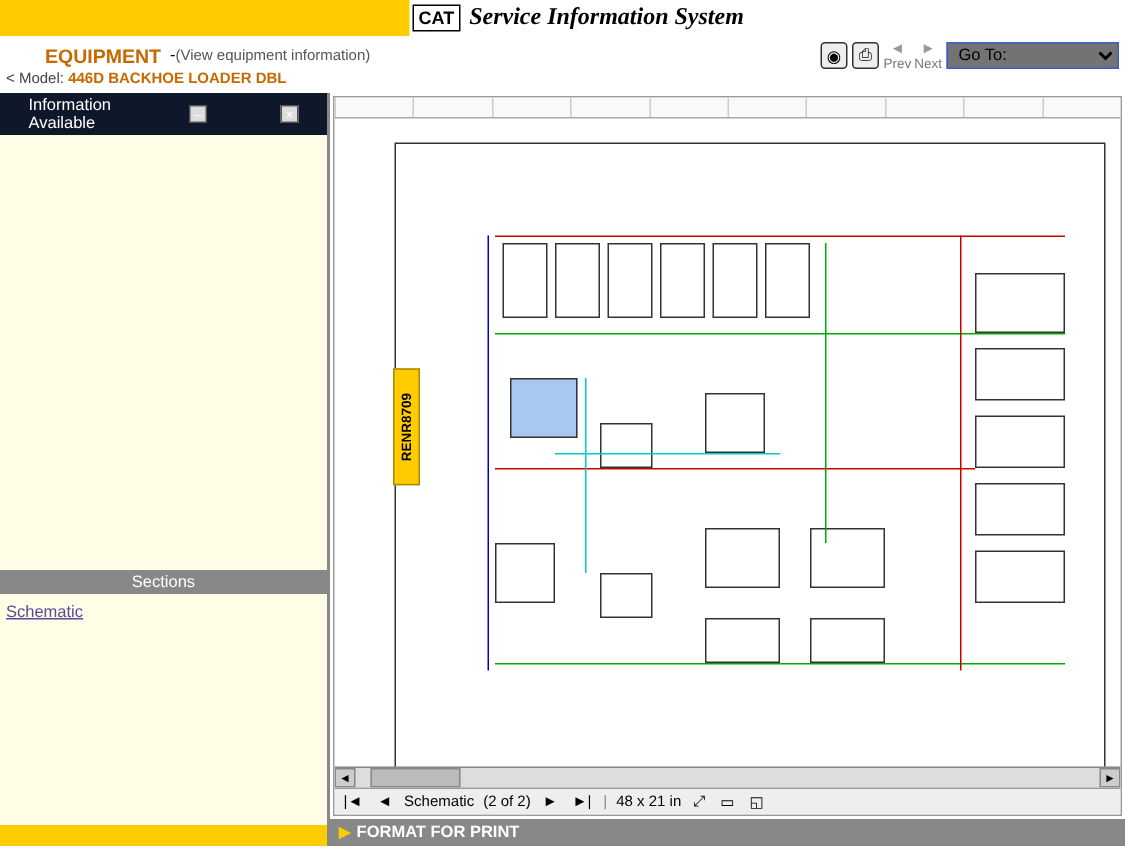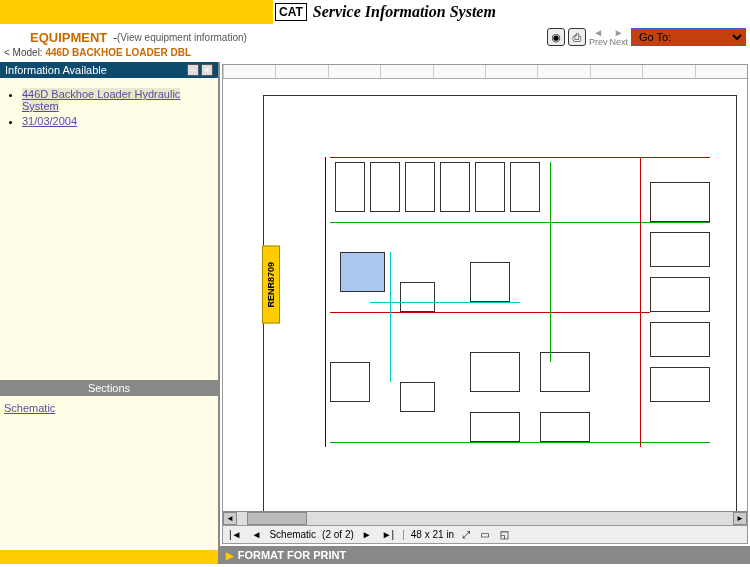--- a/index.html
+++ b/index.html
@@ -11,30 +11,30 @@
   .cat-logo { border: 1px solid #000; background: #fff; padding: 1px 3px; font-weight: bold; font-size: 12px; margin-right: 6px; text-align: center; }
   .sis-title { font-weight: bold; font-size: 16px; font-family: Georgia, serif; font-style: italic; }
   
   .equip-row { display: flex; align-items: center; padding: 3px 4px 0 4px; }
   .equip-label { color: #c56a00; font-weight: bold; font-size: 13px; margin-right: 6px; margin-left: 26px; }
   .equip-info { color: #555; font-size: 10px; }
   .nav-controls { margin-left: auto; display: flex; align-items: center; gap: 3px; }
   .nav-icon { width: 18px; height: 18px; border: 1px solid #333; background: #eee; border-radius: 3px; display: flex; align-items: center; justify-content: center; font-size: 11px; }
   .nav-prevnext { font-size: 9px; color: #777; text-align: center; line-height: 9px; }
   .nav-arrow { font-size: 10px; color: #999; }
-  .goto-select { width: 115px; height: 18px; border: 1px solid #3a5fcd; font-size: 11px; padding-left: 3px; background: #c2410c; }
+  .goto-select { width: 115px; height: 18px; border: 1px solid #3a5fcd; font-size: 11px; padding-left: 3px; background: #737373; }
   
   .model-row { padding: 0 4px 4px 4px; font-size: 10px; }
   .model-label { color: #444; }
   .model-val { color: #c56a00; font-weight: bold; }
   
   .main { display: flex; height: 502px; }
   
   .sidebar { width: 220px; background: #fffde6; border-right: 2px solid #888; display: flex; flex-direction: column; }
-  .panel-title { background: #0c4a6e; color: #fff; padding: 2px 5px; font-size: 11px; display: flex; align-items: center; }
+  .panel-title { background: #0f172a; color: #fff; padding: 2px 19px; font-size: 11px; display: flex; align-items: center; gap: 47px; }
   .panel-title-text { flex: 1; }
   .panel-min { width: 12px; height: 12px; background: #ddd; border: 1px solid #555; margin-left: 2px; display: flex; align-items: center; justify-content: center; font-size: 9px; line-height: 1; }
   .info-list { padding: 10px 10px 10px 22px; }
   .info-list li { color: #000; margin-bottom: 3px; }
   .info-link { color: #5a4a9c; text-decoration: underline; font-size: 11px; }
   .info-sel { background: #e8e8d0; }
   .sidebar-gap { flex: 1; }
   .sections-bar { background: #888; color: #fff; text-align: center; padding: 2px; font-size: 11px; }
   .section-link { padding: 6px 4px; }
   .section-link a { color: #5a4a9c; text-decoration: underline; font-size: 11px; }
@@ -102,28 +102,20 @@
 </div>
 
 <div class="main">
 
   <div class="sidebar">
     <div class="panel-title">
       <span class="panel-title-text">Information Available</span>
       <span class="panel-min">–</span>
       <span class="panel-min">×</span>
     </div>
-    <ul class="info-list">
-      <li>
-        <a href="#" class="info-link info-sel">446D Backhoe Loader Hydraulic System</a>
-      </li>
-      <li>
-        <a href="#" class="info-link">31/03/2004</a>
-      </li>
-    </ul>
     <div class="sidebar-gap"></div>
     <div class="sections-bar">Sections</div>
     <div class="section-link">
       <a href="#">Schematic</a>
     </div>
     <div style="height:130px"></div>
     <div class="sidebar-yellow-bottom"></div>
   </div>
 
   <div class="content">

